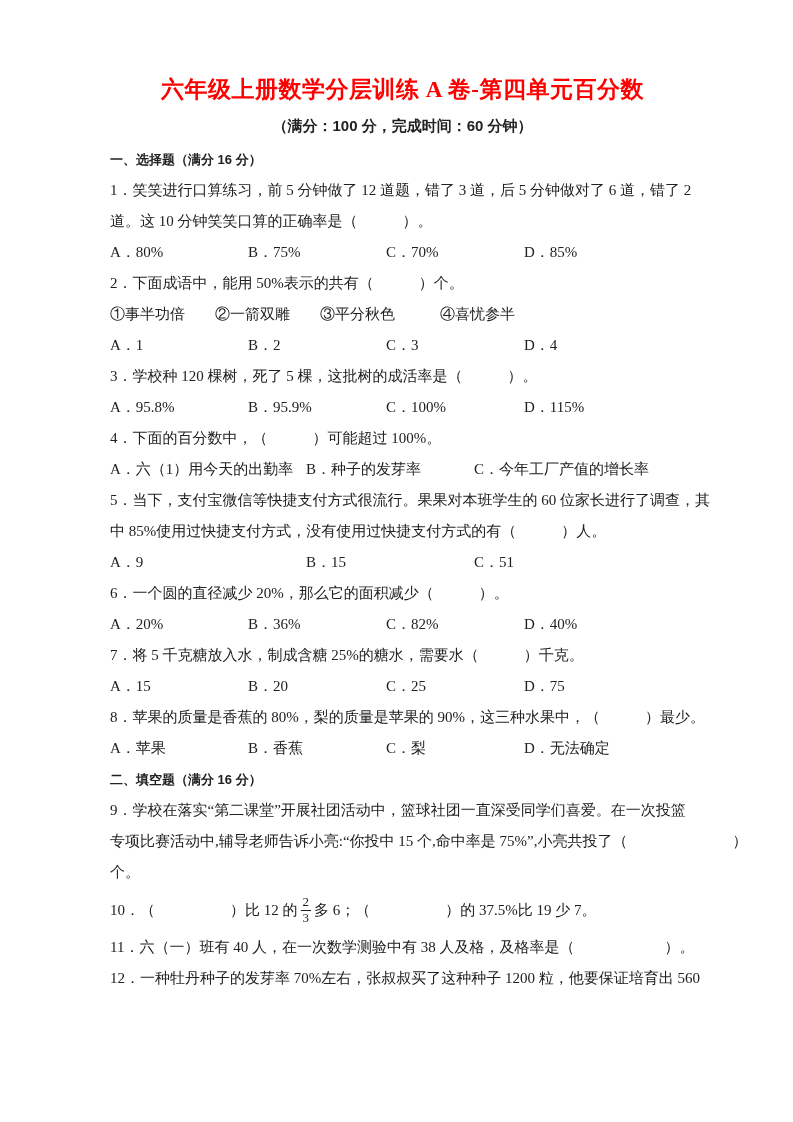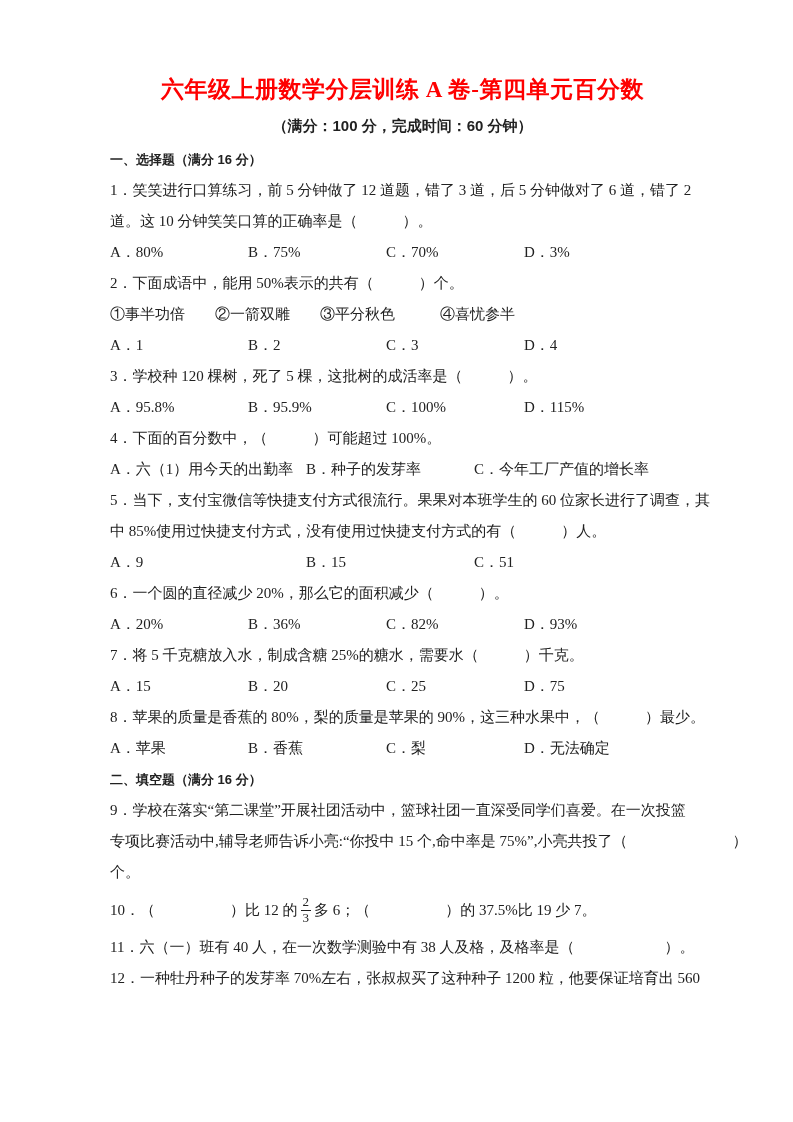--- a/index.html
+++ b/index.html
@@ -73,21 +73,21 @@
   <div class="subtitle">（满分：100 分，完成时间：60 分钟）</div>
 
   <div class="line heading">一、选择题（满分 16 分）</div>
 
   <div class="line">1．笑笑进行口算练习，前 5 分钟做了 12 道题，错了 3 道，后 5 分钟做对了 6 道，错了 2</div>
   <div class="line">道。这 10 分钟笑笑口算的正确率是（　　　）。</div>
   <div class="line opts opts4">
     <span>A．80%</span>
     <span>B．75%</span>
     <span>C．70%</span>
-    <span>D．3%</span>
+    <span>D．85%</span>
   </div>
 
   <div class="line">2．下面成语中，能用 50%表示的共有（　　　）个。</div>
   <div class="line">①事半功倍　　②一箭双雕　　③平分秋色　　　④喜忧参半</div>
   <div class="line opts opts4">
     <span>A．1</span>
     <span>B．2</span>
     <span>C．3</span>
     <span>D．4</span>
   </div>
@@ -113,21 +113,21 @@
     <span>A．9</span>
     <span>B．15</span>
     <span>C．51</span>
   </div>
 
   <div class="line">6．一个圆的直径减少 20%，那么它的面积减少（　　　）。</div>
   <div class="line opts opts4">
     <span>A．20%</span>
     <span>B．36%</span>
     <span>C．82%</span>
-    <span>D．93%</span>
+    <span>D．40%</span>
   </div>
 
   <div class="line">7．将 5 千克糖放入水，制成含糖 25%的糖水，需要水（　　　）千克。</div>
   <div class="line opts opts4">
     <span>A．15</span>
     <span>B．20</span>
     <span>C．25</span>
     <span>D．75</span>
   </div>
 

